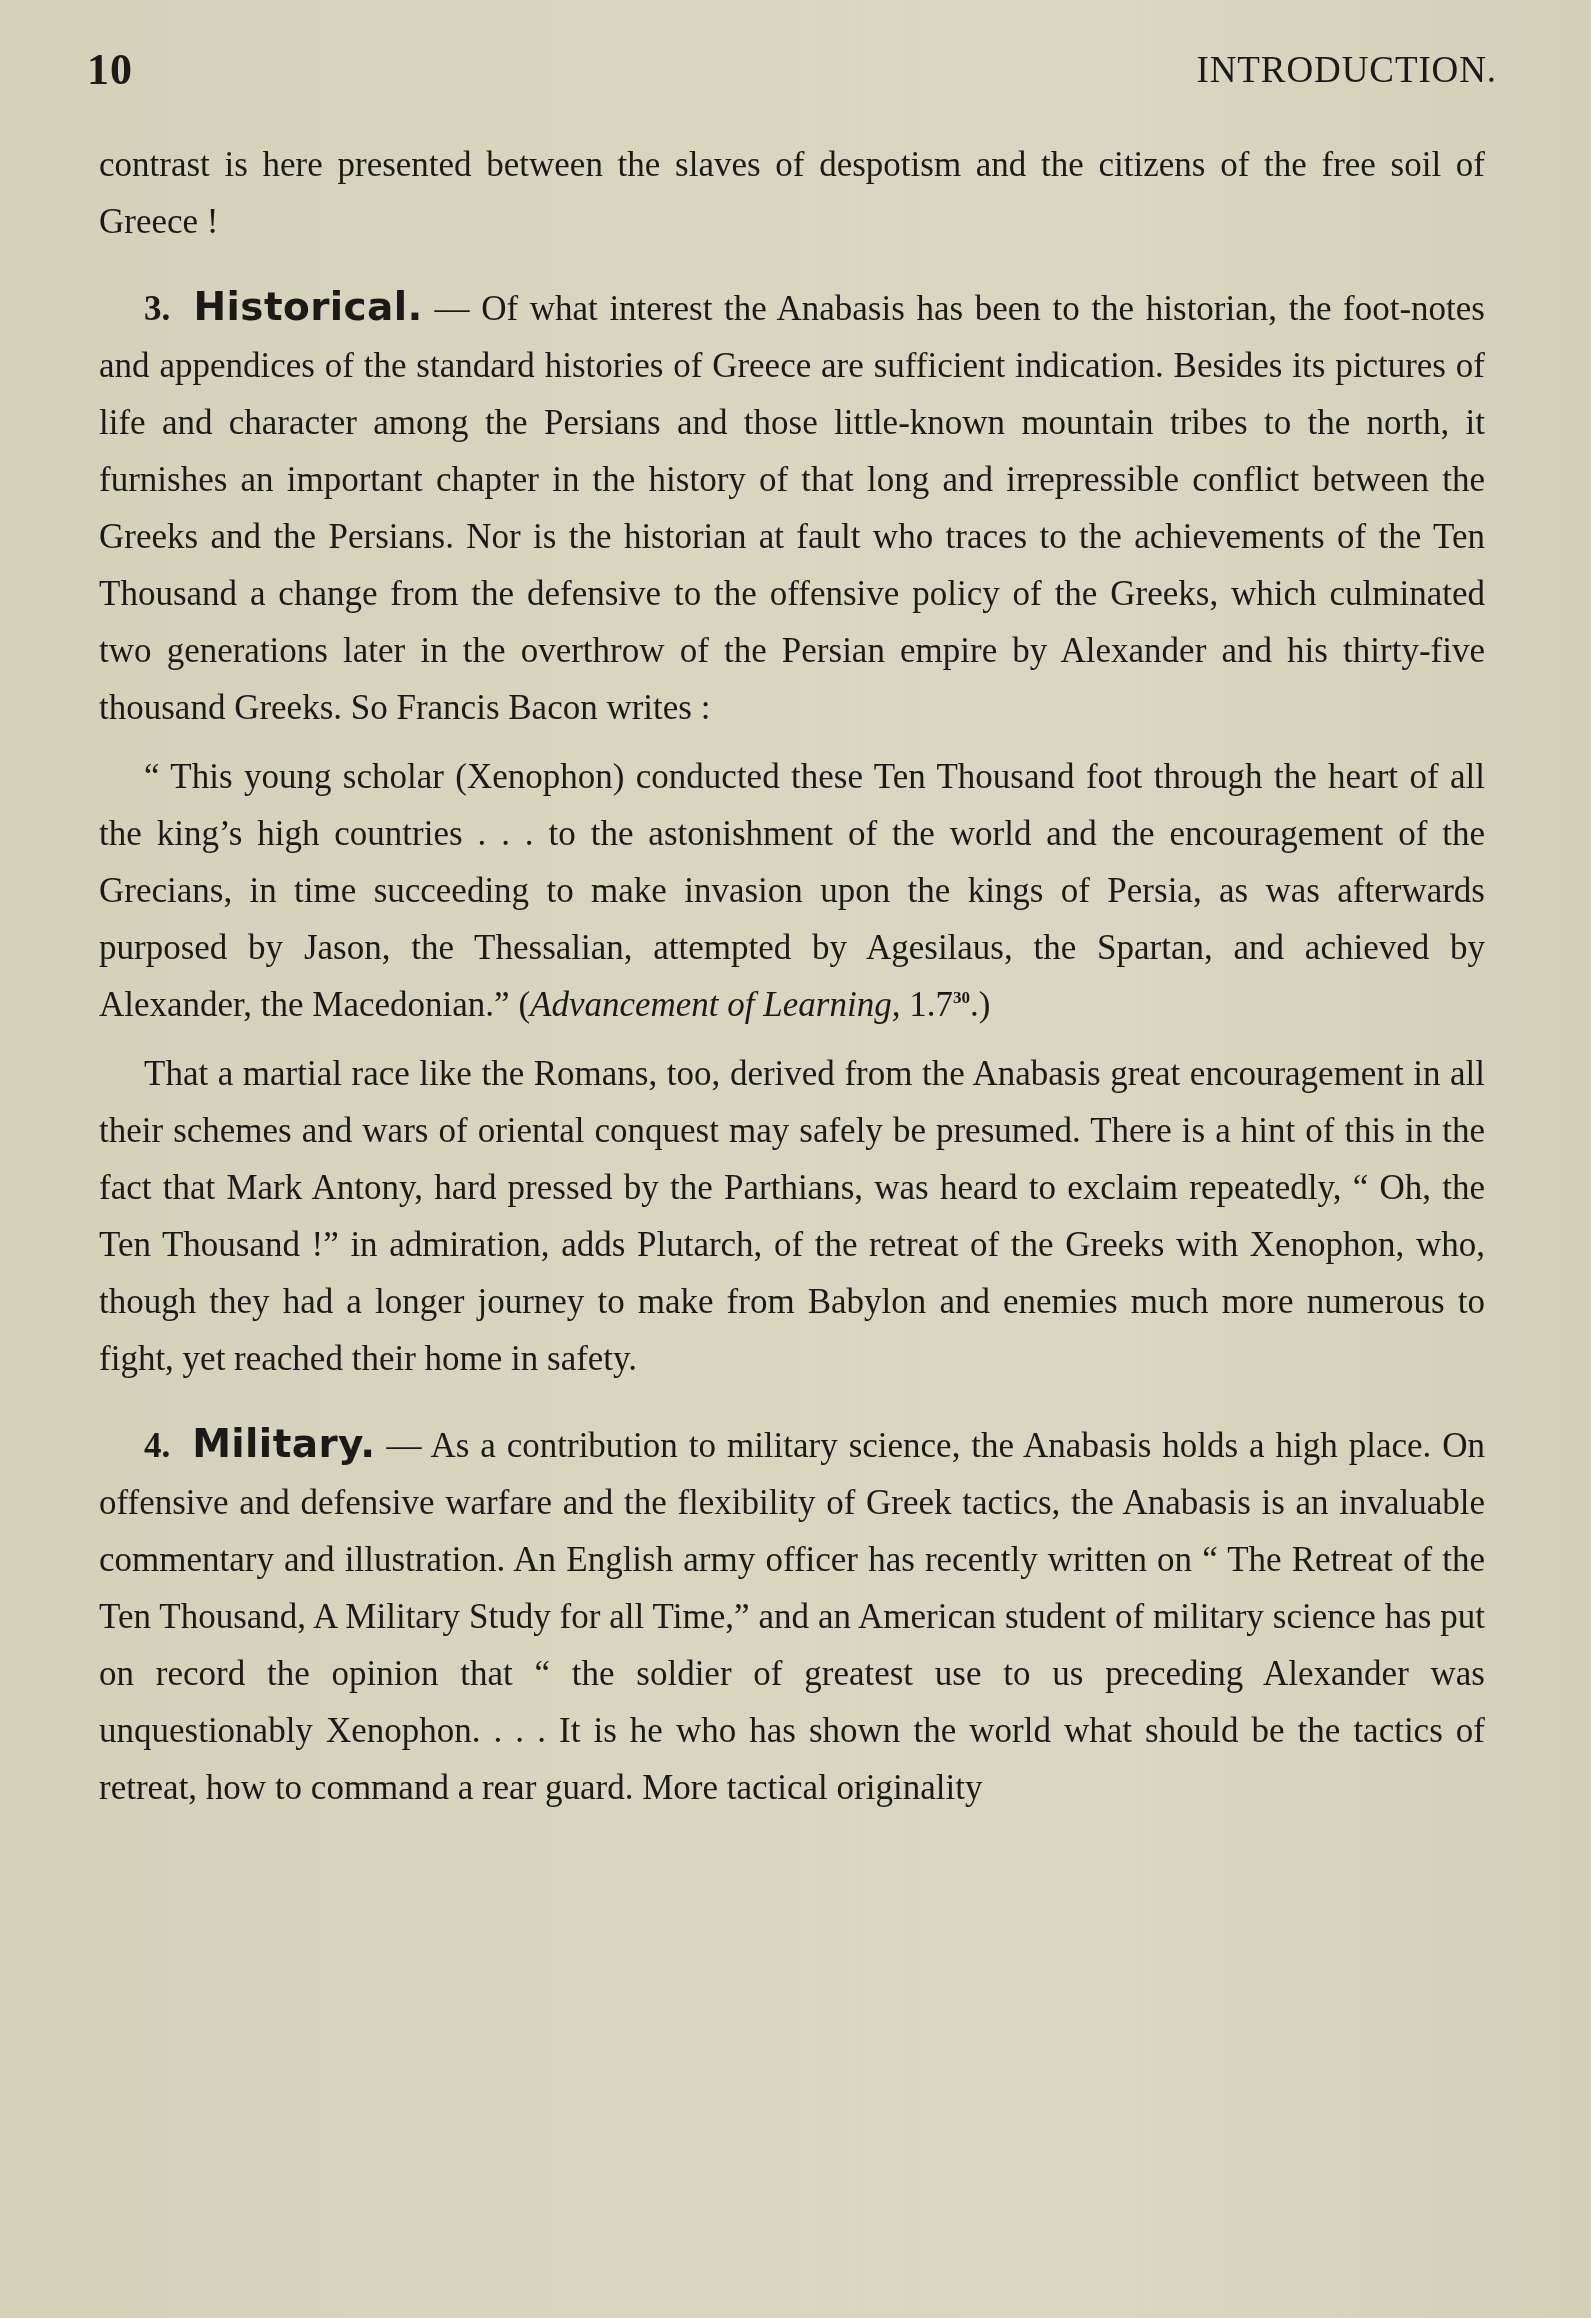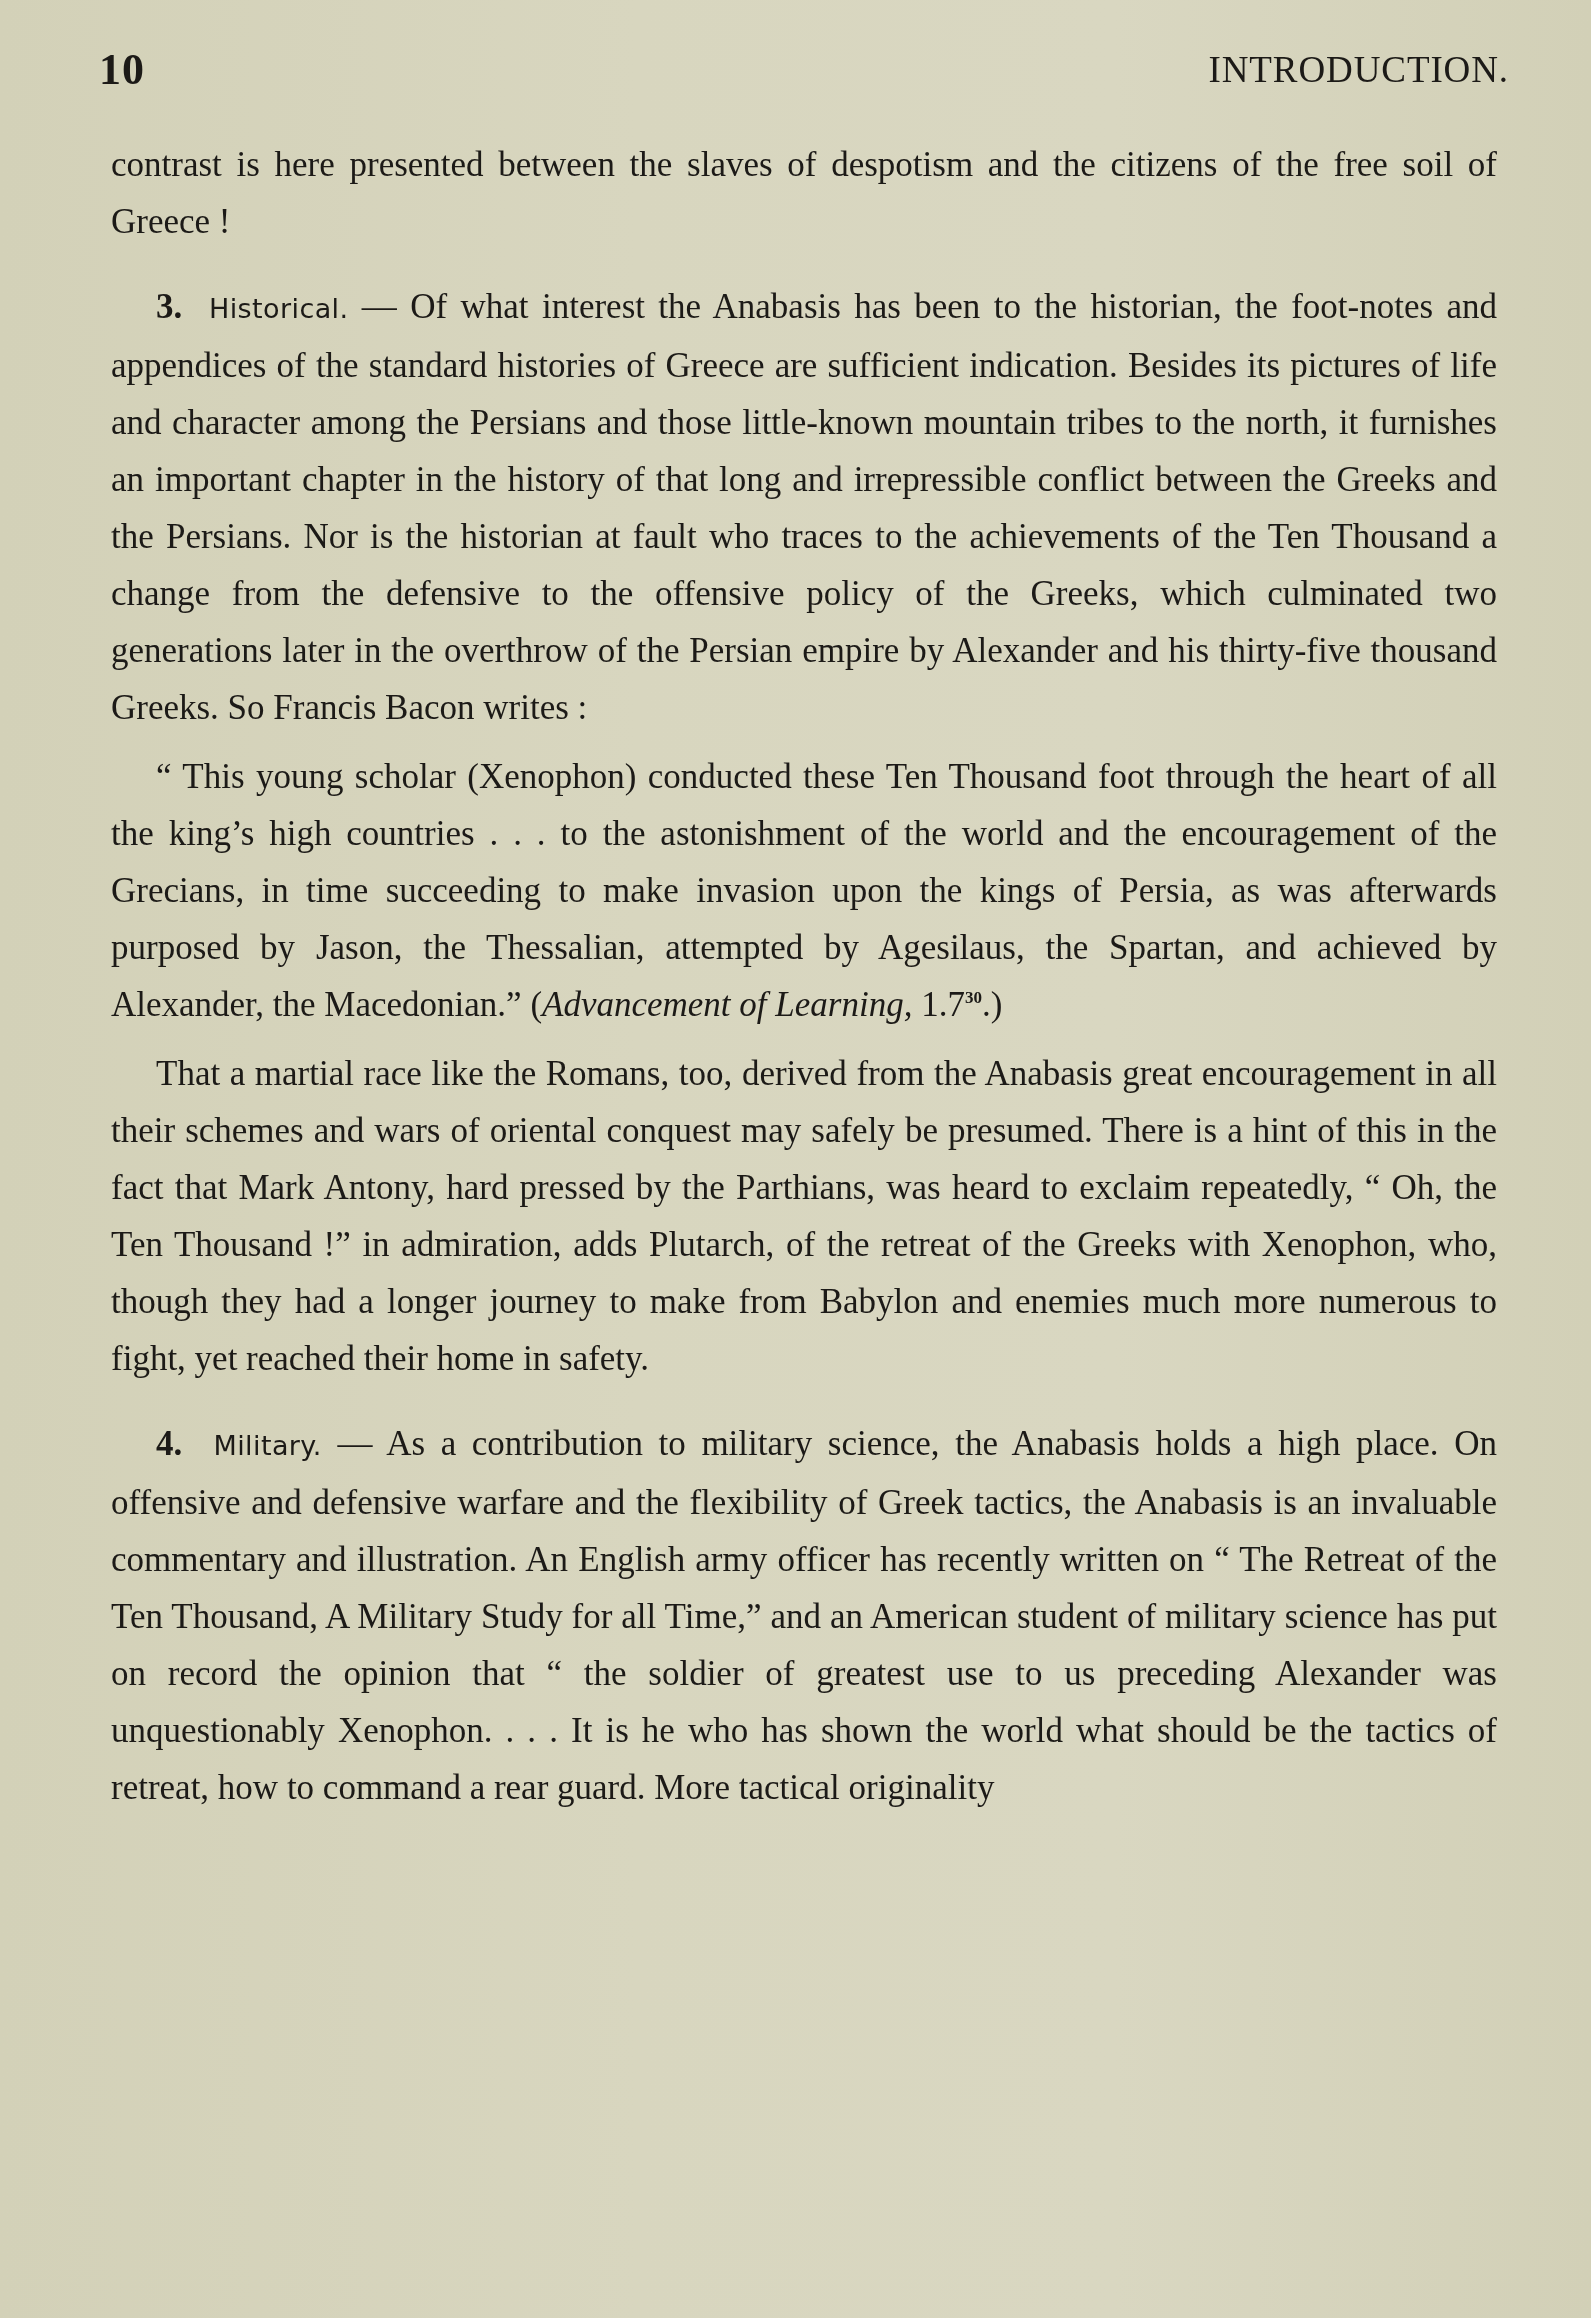--- a/index.html
+++ b/index.html
@@ -11,21 +11,21 @@
       height: 2319px;
       background: #d6d4bc;
       background-image: linear-gradient(90deg, #d3d1b8 0%, #d8d6bf 40%, #d9d7c1 70%, #d2d0b7 100%);
       color: #1c1a17;
       font-family: "Liberation Serif", "DejaVu Serif", serif;
       position: relative;
       overflow: hidden;
     }
     .page {
       position: absolute;
-      left: 99px;
+      left: 87px;
       top: 44px;
       width: 1410px;
     }
     .running-head {
       position: relative;
       height: 52px;
       margin-bottom: 40px;
     }
     .page-number {
       position: absolute;
@@ -57,23 +57,23 @@
       text-indent: 45px;
     }
     .para.section {
       margin-top: 28px;
       text-indent: 45px;
     }
     .section-number {
       font-weight: bold;
     }
     .section-heading {
-      font-weight: normal;
+      font-weight: bold;
       font-family: "DejaVu Sans", sans-serif;
-      font-size: 27px;
+      font-size: 39px;
       letter-spacing: 0.4px;
     }
     .italic {
       font-style: italic;
     }
     sup {
       font-size: 17px;
       line-height: 0;
       font-weight: bold;
     }

